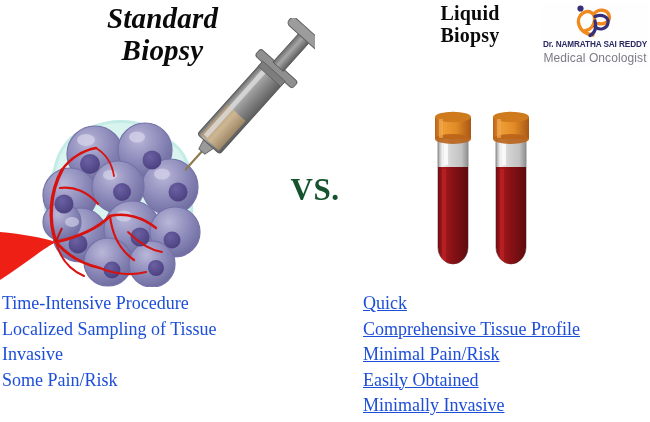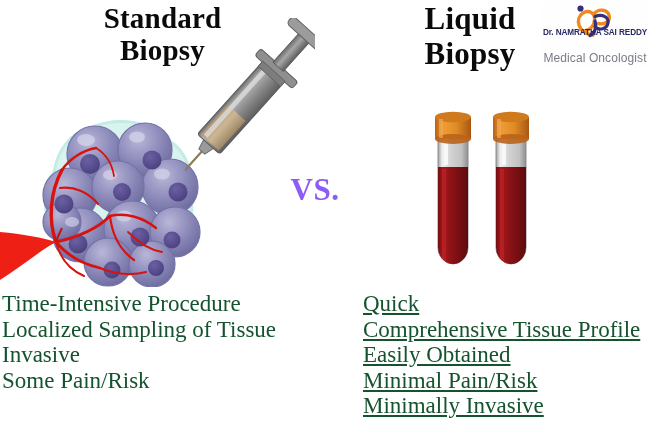--- a/index.html
+++ b/index.html
@@ -24,40 +24,41 @@
     color: #0a0a0a;
     text-align: center;
     line-height: 1.12;
     letter-spacing: 0.2px;
   }
   #heading-standard {
     left: 30px;
     top: 2px;
     width: 265px;
     font-size: 29px;
+    font-style: italic;
   }
   #heading-liquid {
     left: 370px;
     top: 2px;
     width: 200px;
-    font-size: 31px;
+    font-size: 20px;
   }
   .heading .line { display: block; }
 
   
   #vs-label {
     position: absolute;
     left: 270px;
     top: 172px;
     width: 90px;
     text-align: center;
     font-family: "Liberation Serif", "DejaVu Serif", serif;
     font-weight: bold;
     font-size: 31px;
-    color: #8b5cf6;
+    color: #14532d;
     letter-spacing: 0.5px;
   }
 
   
   #clinic-logo {
     position: absolute;
     left: 542px;
     top: 2px;
     width: 106px;
     height: 66px;
@@ -73,39 +74,39 @@
   }
   .logo-text {
     position: absolute;
     left: 0;
     width: 100%;
     text-align: center;
     font-family: "Liberation Sans", "DejaVu Sans", sans-serif;
     white-space: nowrap;
   }
   #logo-name {
-    top: 26px;
+    top: 38px;
     font-size: 8.2px;
     font-weight: bold;
     color: #2a2a62;
     letter-spacing: -0.1px;
   }
   #logo-role {
     top: 49px;
     font-size: 12px;
     color: #7b7b86;
     letter-spacing: 0.1px;
   }
 
   
   .bullet-col {
     position: absolute;
     font-family: "Liberation Serif", "DejaVu Serif", serif;
-    font-size: 23px;
-    color: #14532d;
+    font-size: 18px;
+    color: #1d4ed8;
     line-height: 25.5px;
     white-space: nowrap;
   }
   #col-standard { left: 2px; top: 291px; }
   #col-liquid   { left: 363px; top: 291px; text-decoration: underline; }
   .bullet-line { display: block; }
 
   
   .art {
     position: absolute;
@@ -323,18 +324,18 @@
   <div class="bullet-col" id="col-standard">
     <span class="bullet-line">Time-Intensive Procedure</span>
     <span class="bullet-line">Localized Sampling of Tissue</span>
     <span class="bullet-line">Invasive</span>
     <span class="bullet-line">Some Pain/Risk</span>
   </div>
 
   <div class="bullet-col" id="col-liquid">
     <span class="bullet-line">Quick</span>
     <span class="bullet-line">Comprehensive Tissue Profile</span>
+    <span class="bullet-line">Minimal Pain/Risk</span>
     <span class="bullet-line">Easily Obtained</span>
-    <span class="bullet-line">Minimal Pain/Risk</span>
     <span class="bullet-line">Minimally Invasive</span>
   </div>
 
 </div>
 
 </body></html>

